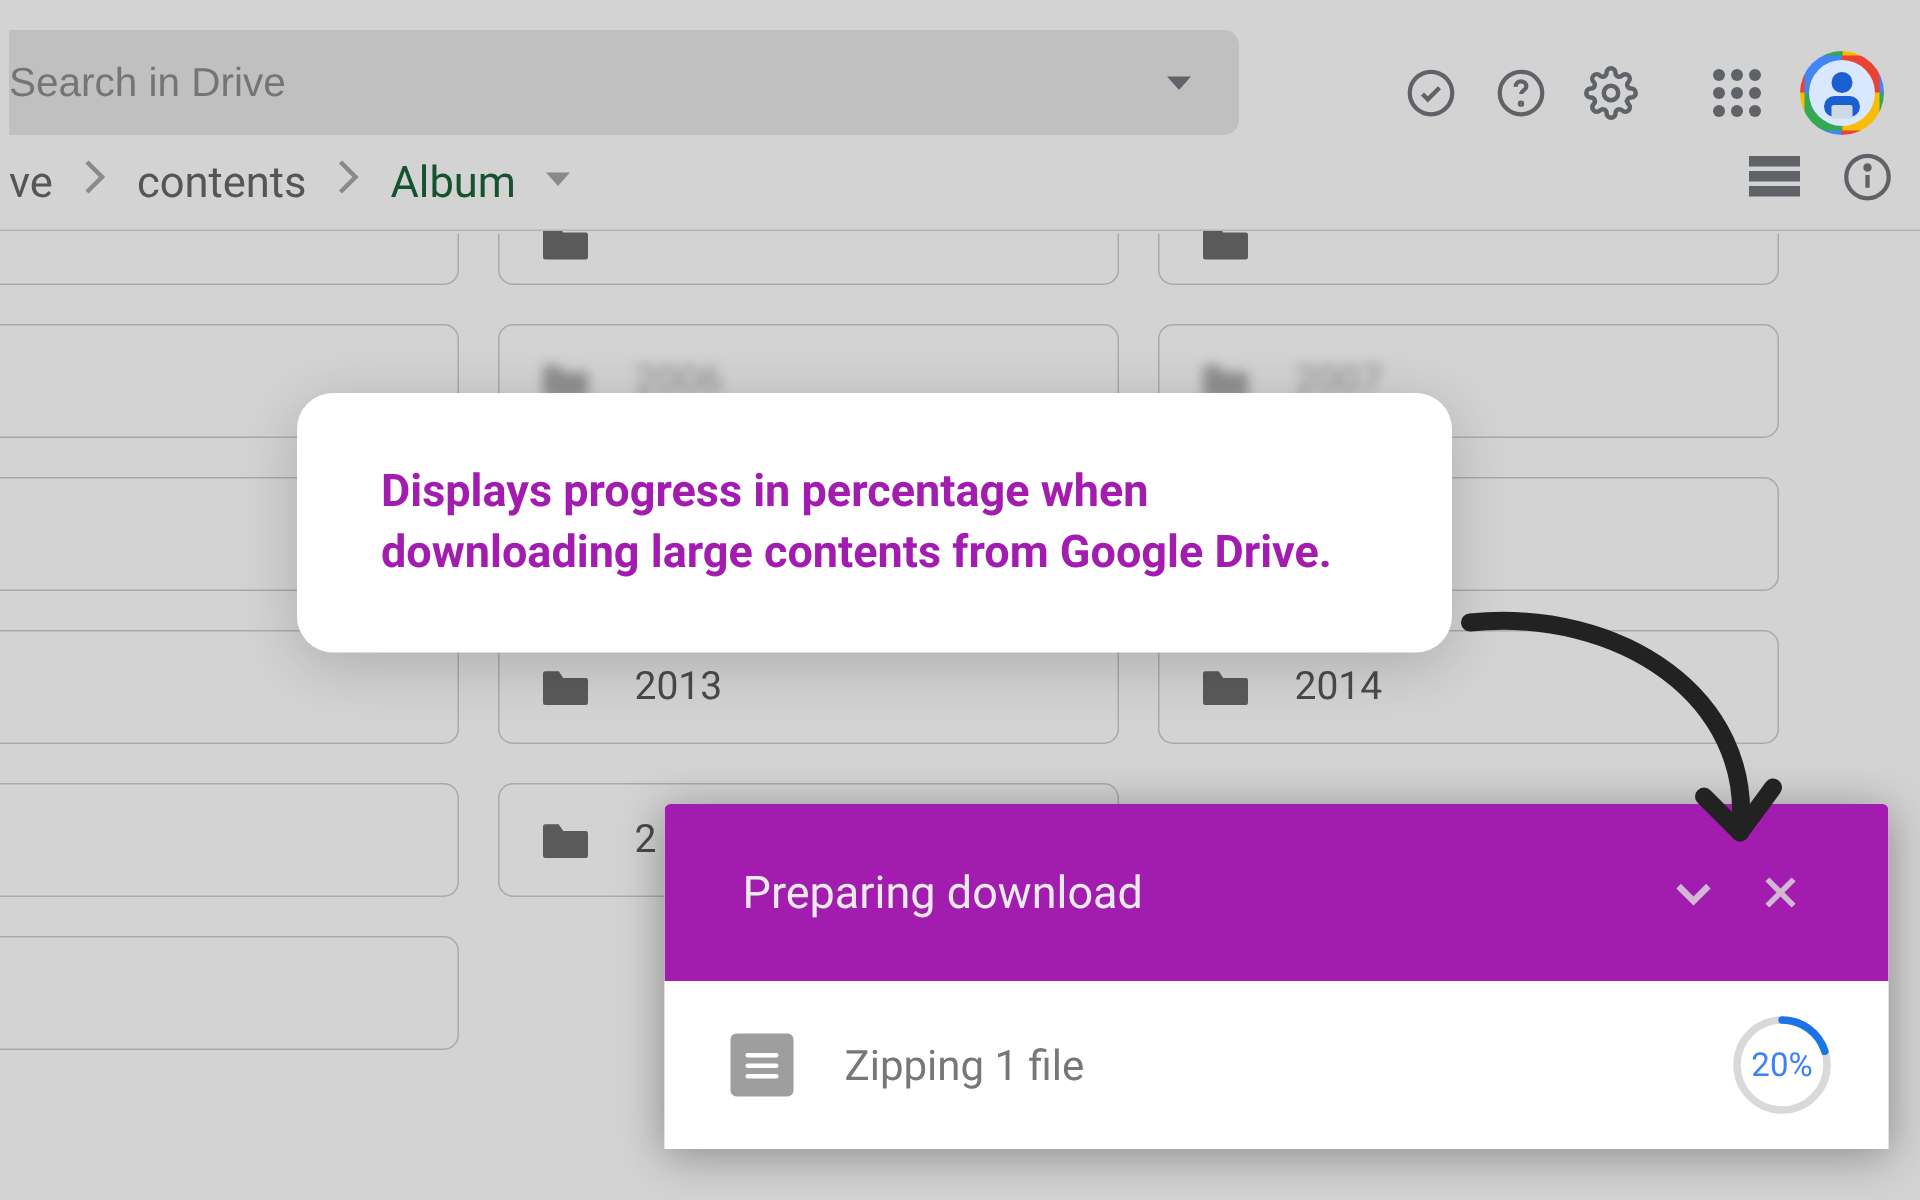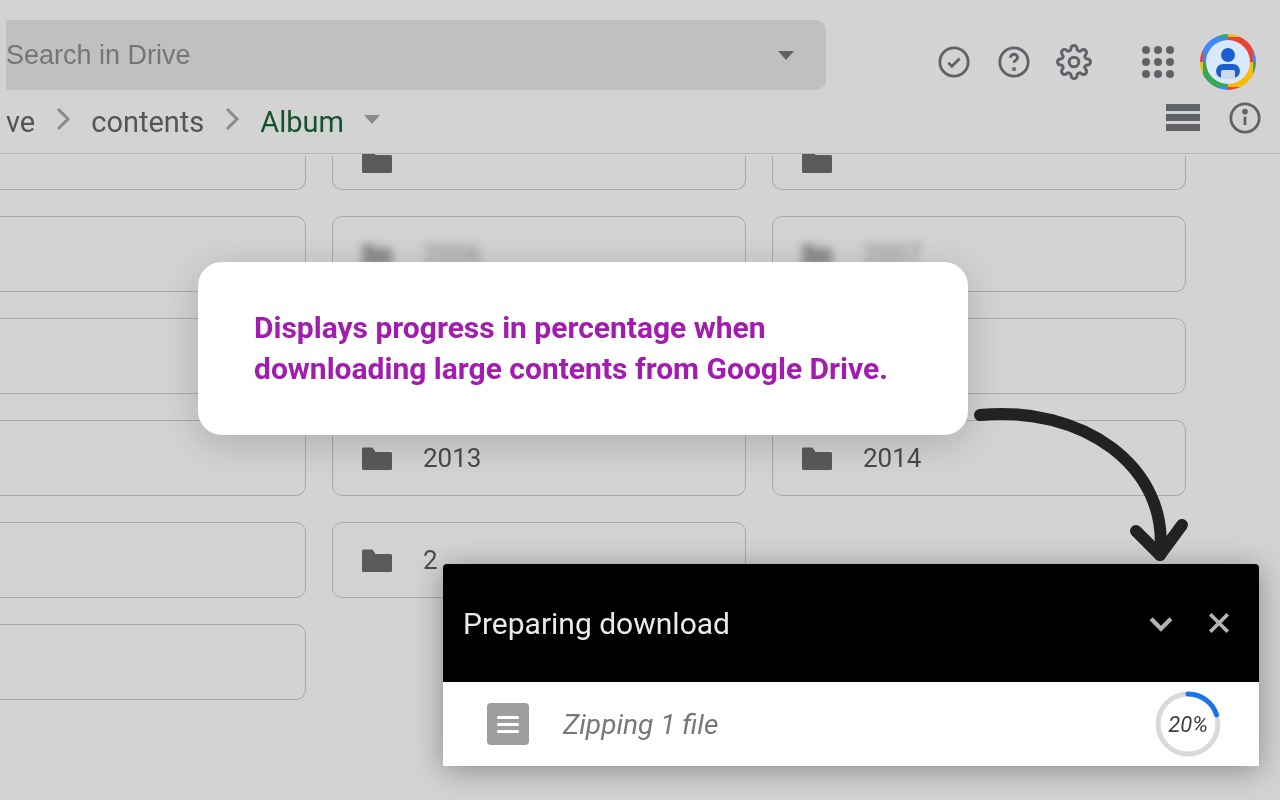--- a/index.html
+++ b/index.html
@@ -190,58 +190,57 @@
     left:443px;
     bottom:34px;
     width:816px;
     background:#fff;
     border-radius:4px 4px 0 0;
     box-shadow:0 4px 30px rgba(0,0,0,0.35);
     z-index:4;
     overflow:hidden;
   }
   .toast-header {
-    background:#000000;
+    background:#a21caf;
     color:#eaeaea;
     height:118px;
     display:flex;
     align-items:center;
-    padding:0 20px;
+    padding:0 52px;
     font-size:30px;
   }
   .toast-header .spacer { flex:1; }
   .toast-header .toast-icon { width:40px; height:40px; display:flex;align-items:center;justify-content:center; margin-left:18px; opacity:.8;}
   .toast-body {
     background:#fff;
-    height:84px;
+    height:112px;
     display:flex;
     align-items:center;
     padding:0 36px 0 44px;
     color:#777;
     font-size:28px;
     gap:34px;
-    font-style:italic;
   }
   .doc-chip {
     width:42px;height:42px;background:#9e9e9e;border-radius:4px;
     display:flex;align-items:center;justify-content:center;
     flex-direction:column;
     gap:4px;
     padding:8px 8px;
   }
   .doc-chip span{height:3px;width:22px;background:#fff;border-radius:2px;}
   .progress-ring {
     margin-left:auto;
     position:relative;
     width:70px;height:70px;
   }
   .progress-ring svg{transform:rotate(-90deg);}
   .progress-label{
     position:absolute;inset:0;display:flex;align-items:center;justify-content:center;
-    font-size:22px;color:#404040;
+    font-size:22px;color:#3b82f6;
   }
 
   
   .blur { filter: blur(4px); opacity:.55; }
 </style>
 </head>
 <body>
 
 <div class="topbar">
   <div class="searchbox">

